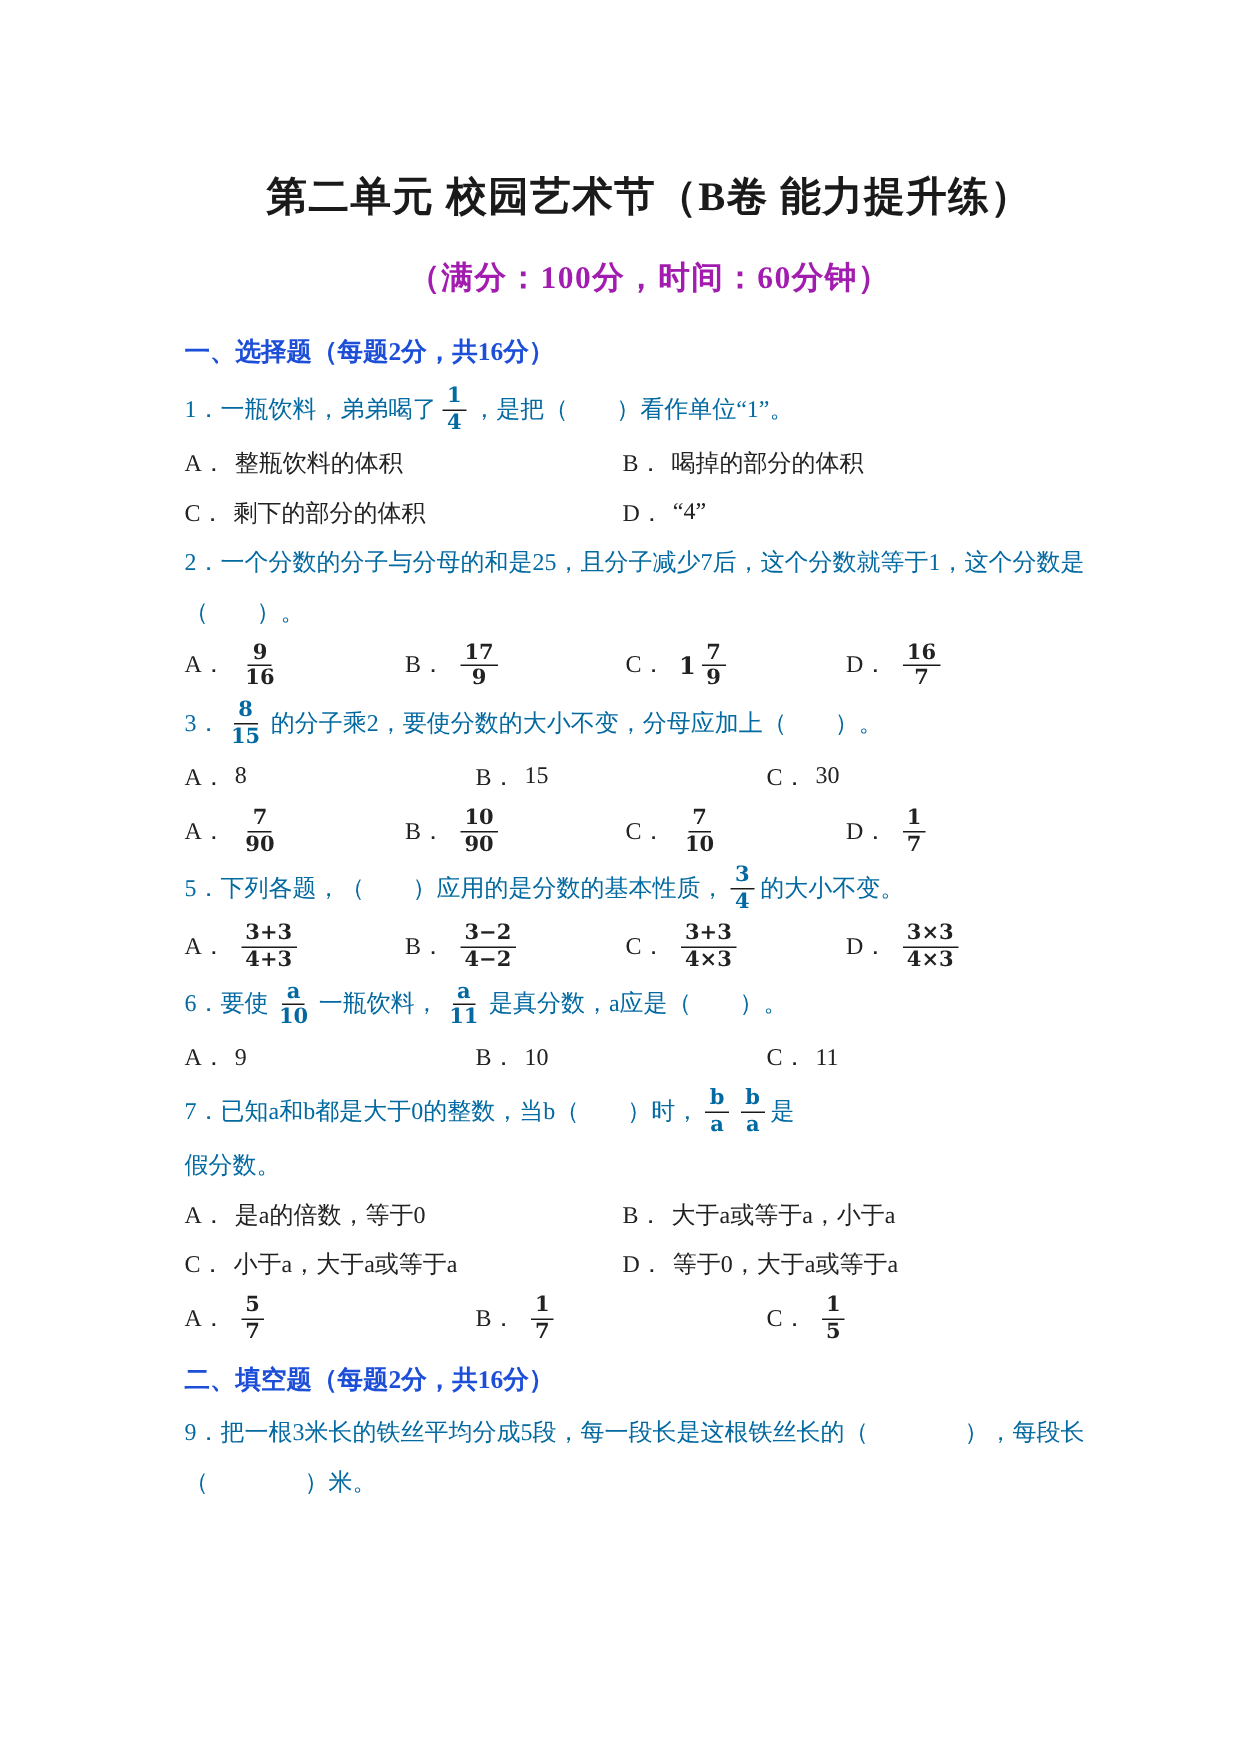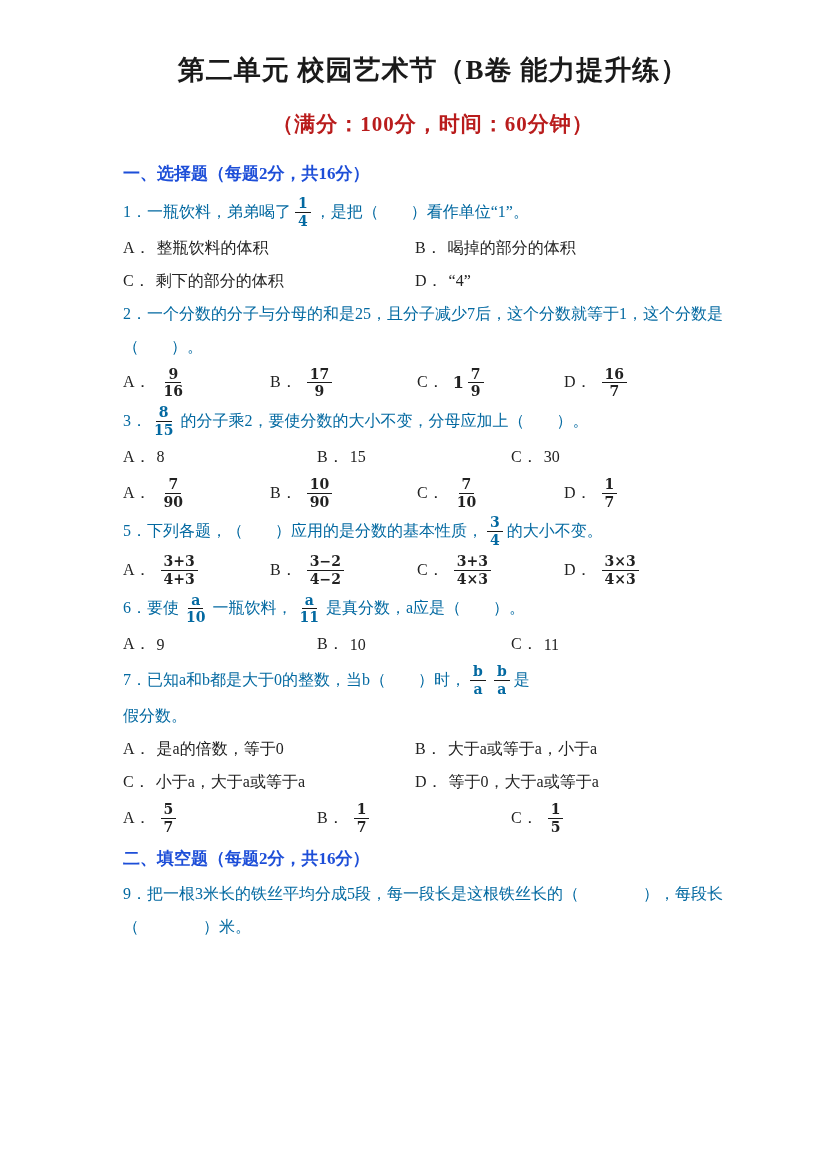--- a/index.html
+++ b/index.html
@@ -2,21 +2,21 @@
 <html><head>
 <meta charset="utf-8">
 <style>
   * { margin:0; padding:0; box-sizing:border-box; }
   html,body { background:#ffffff; }
   body {
     width:827px; height:1169px; overflow:hidden;
     font-family:"Liberation Serif","DejaVu Serif",serif;
     color:#222222;
   }
-  .page { width:827px; height:956px; padding:52px 84px 0 123px; }
+  .page { width:827px; height:956px; padding:113px 84px 0 123px; }
   .title {
     text-align:center; font-size:27px; font-weight:bold;
     letter-spacing:1px; color:#1a1a1a; margin-bottom:22px;
     white-space:nowrap;
   }
   .subtitle {
     text-align:center; font-size:21px; font-weight:bold;
     color:#c00000; margin-bottom:24px; letter-spacing:1px;
     white-space:nowrap;
   }
@@ -38,21 +38,21 @@
   }
   .frac .num { padding:0 3px; border-bottom:1.5px solid #1a1a1a; }
   .frac .den { padding:0 3px; }
   .whole { font-weight:bold; font-size:16px; margin-left:3px; font-family:"DejaVu Serif",serif; }
 </style>
 </head>
 <body>
 
 <div class="page">
   <div class="title">第二单元 校园艺术节（B卷 能力提升练）</div>
-  <div class="subtitle" style="color: #b91c1c;">（满分：100分，时间：60分钟）</div>
+  <div class="subtitle" style="color: #a21caf;">（满分：100分，时间：60分钟）</div>
   <div>
       <div class="section-heading">一、选择题（每题2分，共16分）</div>
       <div class="line">
         <span class="txt">1．一瓶饮料，弟弟喝了</span>
         <span class="frac">
           <span class="num">1</span>
           <span class="den">4</span>
         </span>
         <span class="txt">，是把（　　）看作单位“1”。</span>
       </div>

